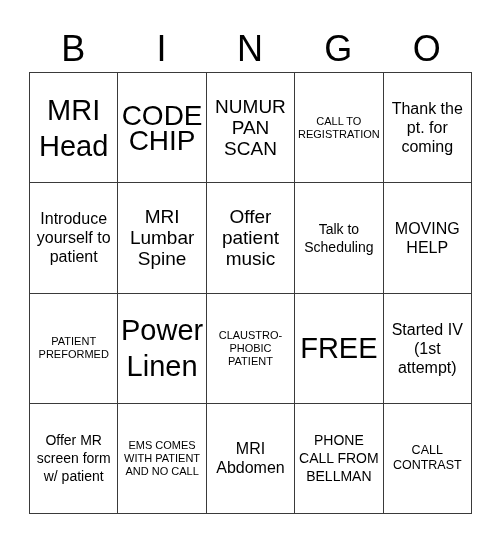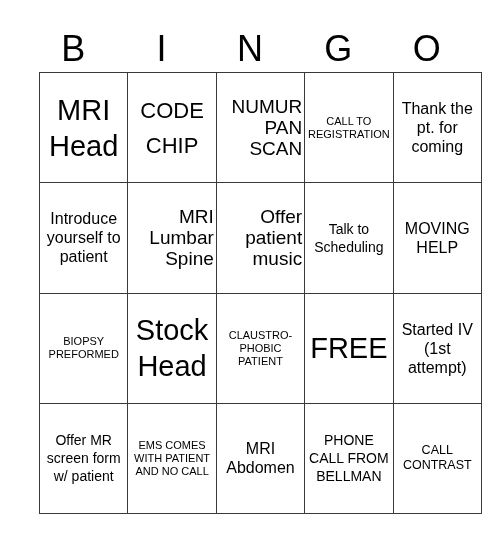--- a/index.html
+++ b/index.html
@@ -1,29 +1,29 @@
 <!DOCTYPE html>
 <html><head>
   <meta charset="utf-8">
   <style>
     html, body { margin: 0; padding: 0; background: #ffffff; }
     body { width: 500px; height: 544px; position: relative; overflow: hidden;
            font-family: "Liberation Sans", sans-serif; color: #000; }
     .header { position: absolute; left: 29px; top: 26px; width: 442px; height: 46px;
               display: flex; }
     .header .letter { width: 88.4px; text-align: center; font-size: 36px; line-height: 46px; }
-    .grid { position: absolute; left: 39px; top: 72px; width: 442px; height: 442px;
+    .grid { position: absolute; left: 29px; top: 72px; width: 442px; height: 442px;
             border-collapse: collapse; table-layout: fixed; }
     .grid td { border: 1px solid #3a3a3a; width: 88.4px; height: 88.4px; padding: 0 2px;
                text-align: center; vertical-align: middle; box-sizing: border-box;
                overflow: hidden; }
     .grid td span { display: block; }
     .s-xl { font-size: 29px; line-height: 36px; }
-    .s-lg { font-size: 22px; line-height: 35px; }
-    .s-md { font-size: 19px; line-height: 21px; text-align: right; }
+    .s-lg { font-size: 28px; line-height: 25px; }
+    .s-md { font-size: 19px; line-height: 21px; }
     .s-sm { font-size: 16px; line-height: 19px; }
     .s-xs { font-size: 14px; line-height: 18px; }
     .s-xxs { font-size: 12.5px; line-height: 15px; }
     .s-tiny { font-size: 11px; line-height: 13px; }
   </style>
 </head>
 <body>
 
 <div class="header">
   <div class="letter">B</div>
@@ -64,24 +64,24 @@
         </td>
         <td>
           <span class="s-xs">Talk to Scheduling</span>
         </td>
         <td>
           <span class="s-sm">MOVING HELP</span>
         </td>
       </tr>
       <tr>
         <td>
-          <span class="s-tiny">BIOPSY PREFORMED</span>
+          <span class="s-tiny">PATIENT PREFORMED</span>
         </td>
         <td>
-          <span class="s-xl">Stock Head</span>
+          <span class="s-xl">Power Linen</span>
         </td>
         <td>
           <span class="s-tiny">CLAUSTRO-PHOBIC PATIENT</span>
         </td>
         <td>
           <span class="s-xl">FREE</span>
         </td>
         <td>
           <span class="s-sm">Started IV (1st attempt)</span>
         </td>

